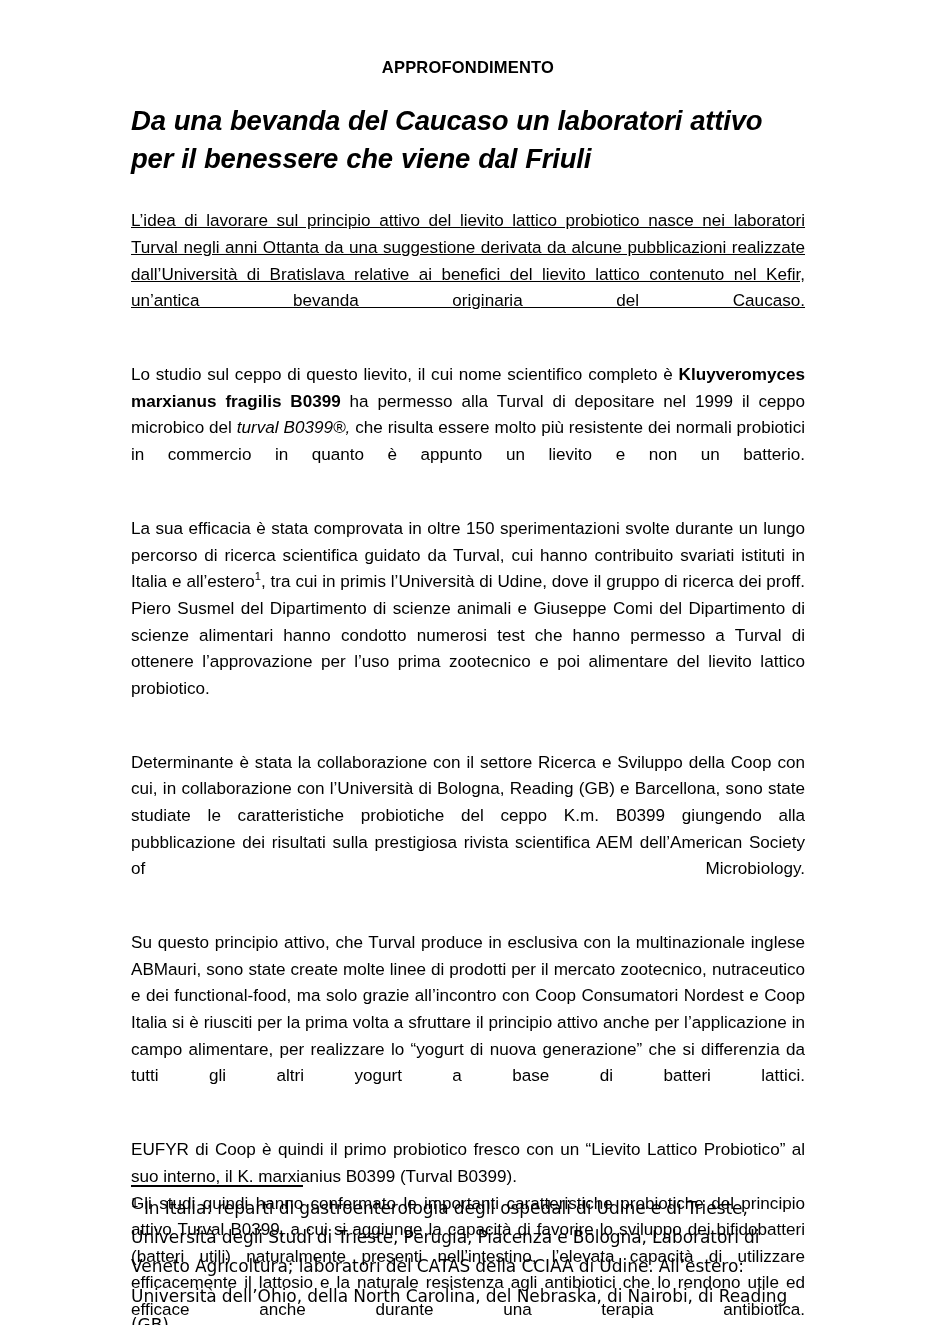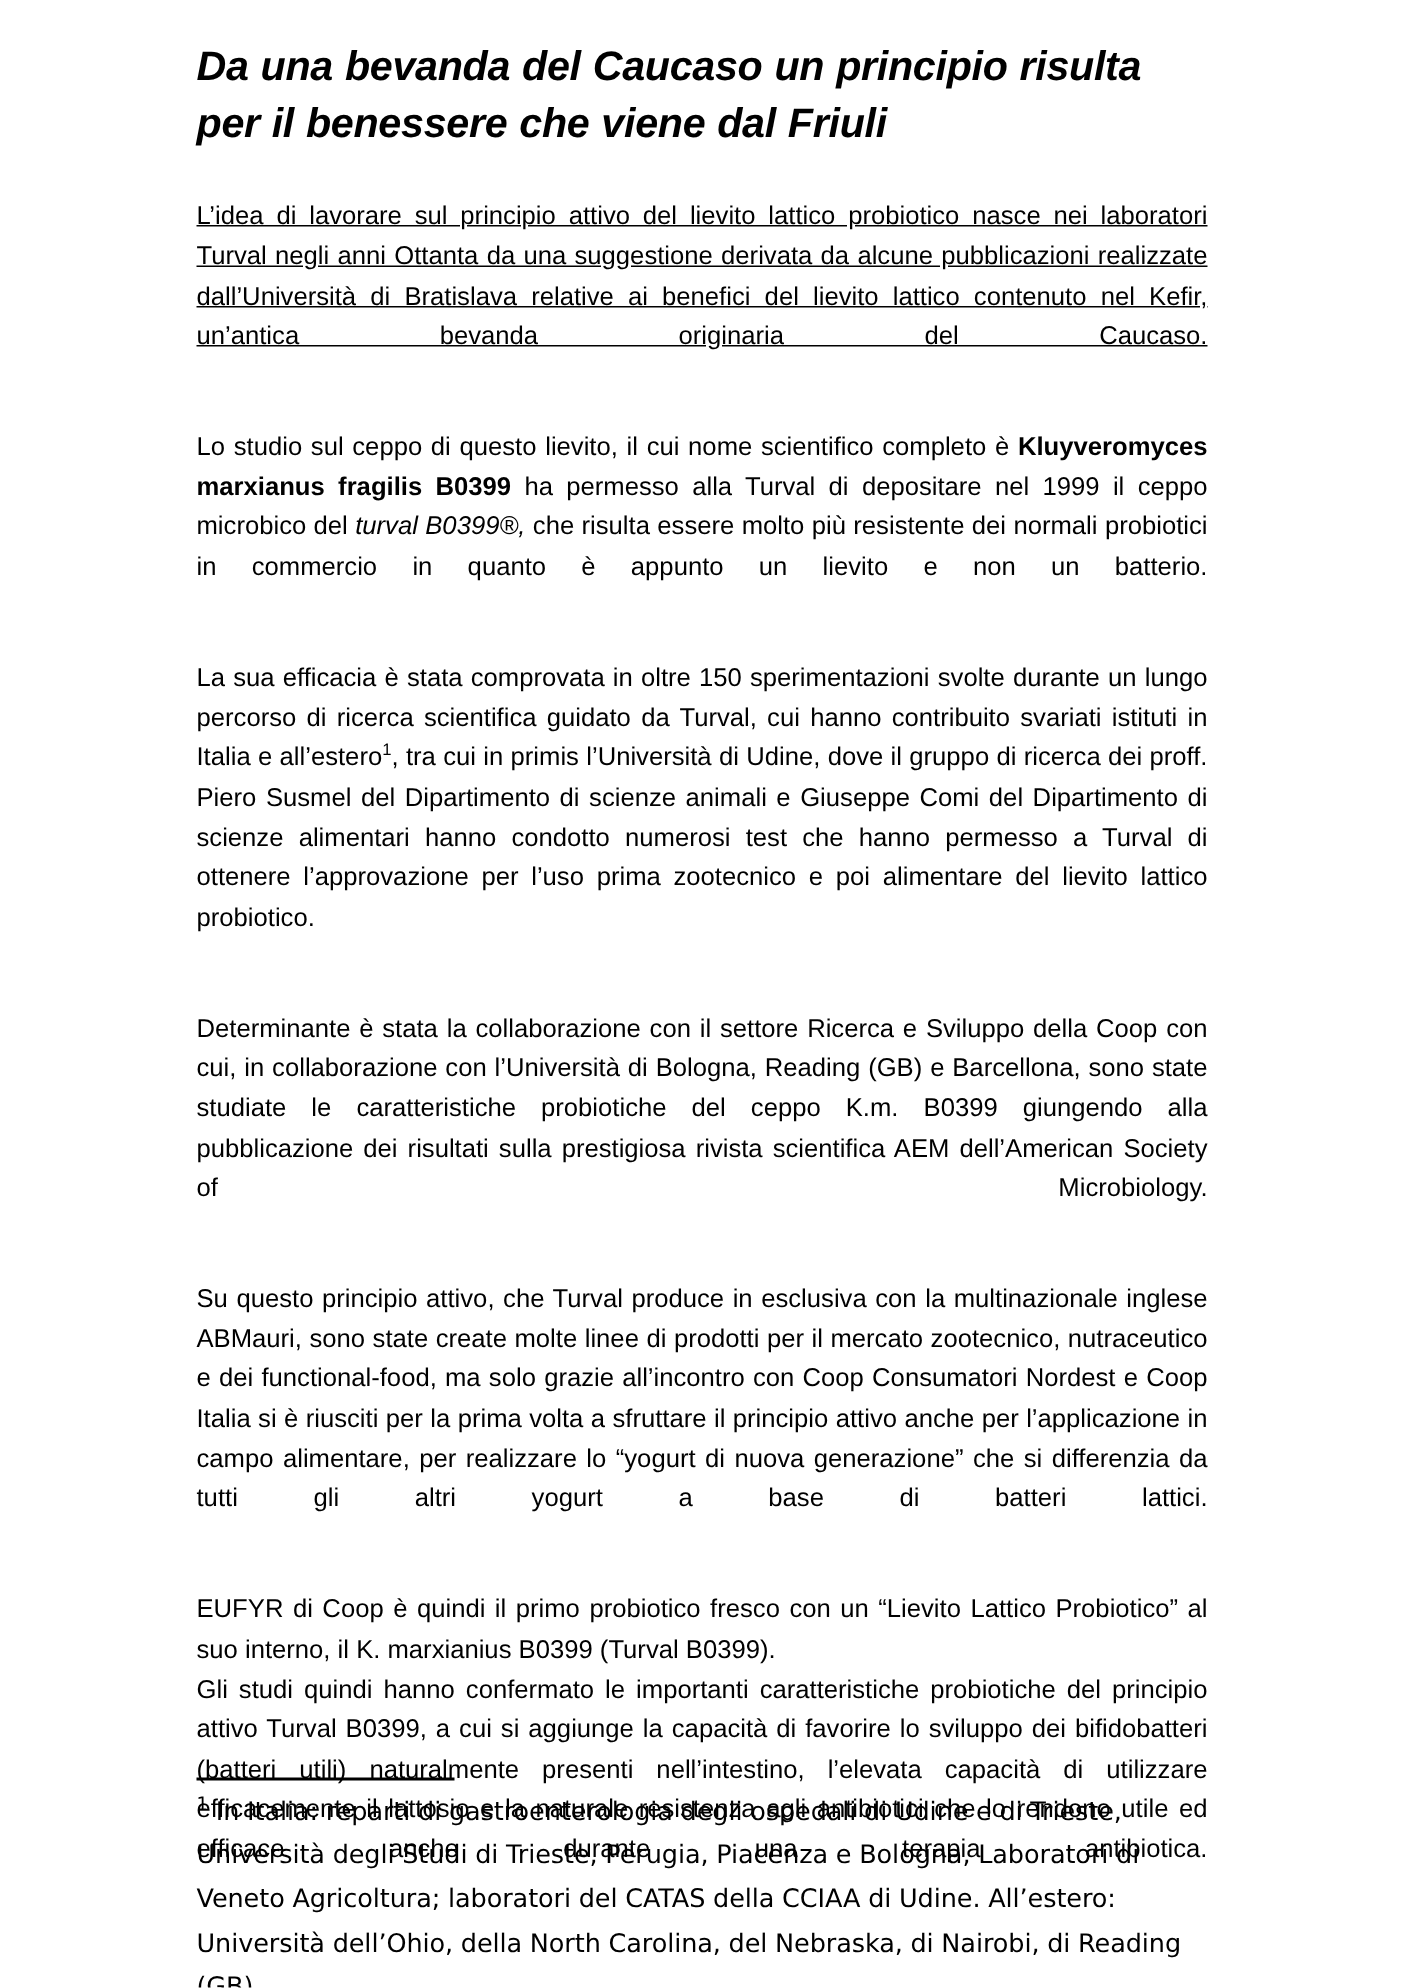--- a/index.html
+++ b/index.html
@@ -118,22 +118,23 @@
     line-height: 0;
   }
 </style>
 </head>
 <body>
 
 <div class="page">
 
   <div class="content">
 
+    <p class="kicker">APPROFONDIMENTO</p>
 
-    <h1 class="doc-title">Da una bevanda del Caucaso un principio risulta per il benessere che viene dal Friuli</h1>
+    <h1 class="doc-title">Da una bevanda del Caucaso un laboratori attivo per il benessere che viene dal Friuli</h1>
 
     <div>
       <p class="body-para first"><span>L’idea di lavorare sul principio attivo del lievito lattico probiotico nasce nei laboratori Turval negli anni Ottanta da una suggestione derivata da alcune pubblicazioni realizzate dall’Università di Bratislava relative ai benefici del lievito lattico contenuto nel Kefir, un’antica bevanda originaria del Caucaso.</span></p>
       <p class="body-para"><span>Lo studio sul ceppo di questo lievito, il cui nome scientifico completo è </span><b>Kluyveromyces marxianus fragilis B0399</b><span> ha permesso alla Turval di depositare nel 1999 il ceppo microbico del </span><i>turval B0399®,</i><span> che risulta essere molto più resistente dei normali probiotici in commercio in quanto è appunto un lievito e non un batterio.</span></p>
       <p class="body-para"><span>La sua efficacia è stata comprovata in oltre 150 sperimentazioni svolte durante un lungo percorso di ricerca scientifica guidato da Turval,  cui hanno contribuito svariati istituti in Italia e all’estero</span><sup class="fn-ref">1</sup><span>, tra cui in primis l’Università di Udine, dove il gruppo di ricerca dei proff. Piero Susmel del Dipartimento di scienze animali e Giuseppe Comi del Dipartimento di scienze alimentari hanno condotto numerosi test che hanno permesso a Turval di ottenere l’approvazione per l’uso prima zootecnico e poi alimentare del lievito lattico probiotico.</span></p>
       <p class="body-para"><span>Determinante è stata la collaborazione con il settore Ricerca e Sviluppo della Coop con cui, in collaborazione con l’Università  di Bologna,  Reading (GB) e Barcellona, sono state studiate le caratteristiche probiotiche del ceppo K.m. B0399 giungendo alla pubblicazione dei risultati sulla prestigiosa rivista scientifica AEM dell’American Society of Microbiology.</span></p>
       <p class="body-para"><span>Su questo principio attivo, che Turval produce in esclusiva con la multinazionale inglese ABMauri, sono state create molte linee di prodotti per il mercato  zootecnico, nutraceutico e dei functional-food, ma solo grazie all’incontro con Coop Consumatori Nordest e Coop Italia si è riusciti per la prima volta a sfruttare il principio attivo anche per l’applicazione in campo alimentare, per realizzare lo “yogurt di nuova generazione” che si differenzia da tutti gli altri yogurt a base di batteri lattici.</span></p>
       <p class="body-para"><span>EUFYR di Coop è quindi il primo probiotico fresco con un “Lievito Lattico Probiotico” al suo interno, il K. marxianius B0399 (Turval B0399).</span><br><span> Gli studi quindi hanno confermato  le importanti caratteristiche probiotiche del principio attivo Turval B0399, a cui si aggiunge la capacità di favorire lo sviluppo dei bifidobatteri (batteri utili) naturalmente presenti nell’intestino, l’elevata capacità di utilizzare efficacemente il lattosio e la naturale resistenza agli antibiotici che lo rendono utile ed efficace anche durante una terapia antibiotica.</span></p>
     </div>
 

